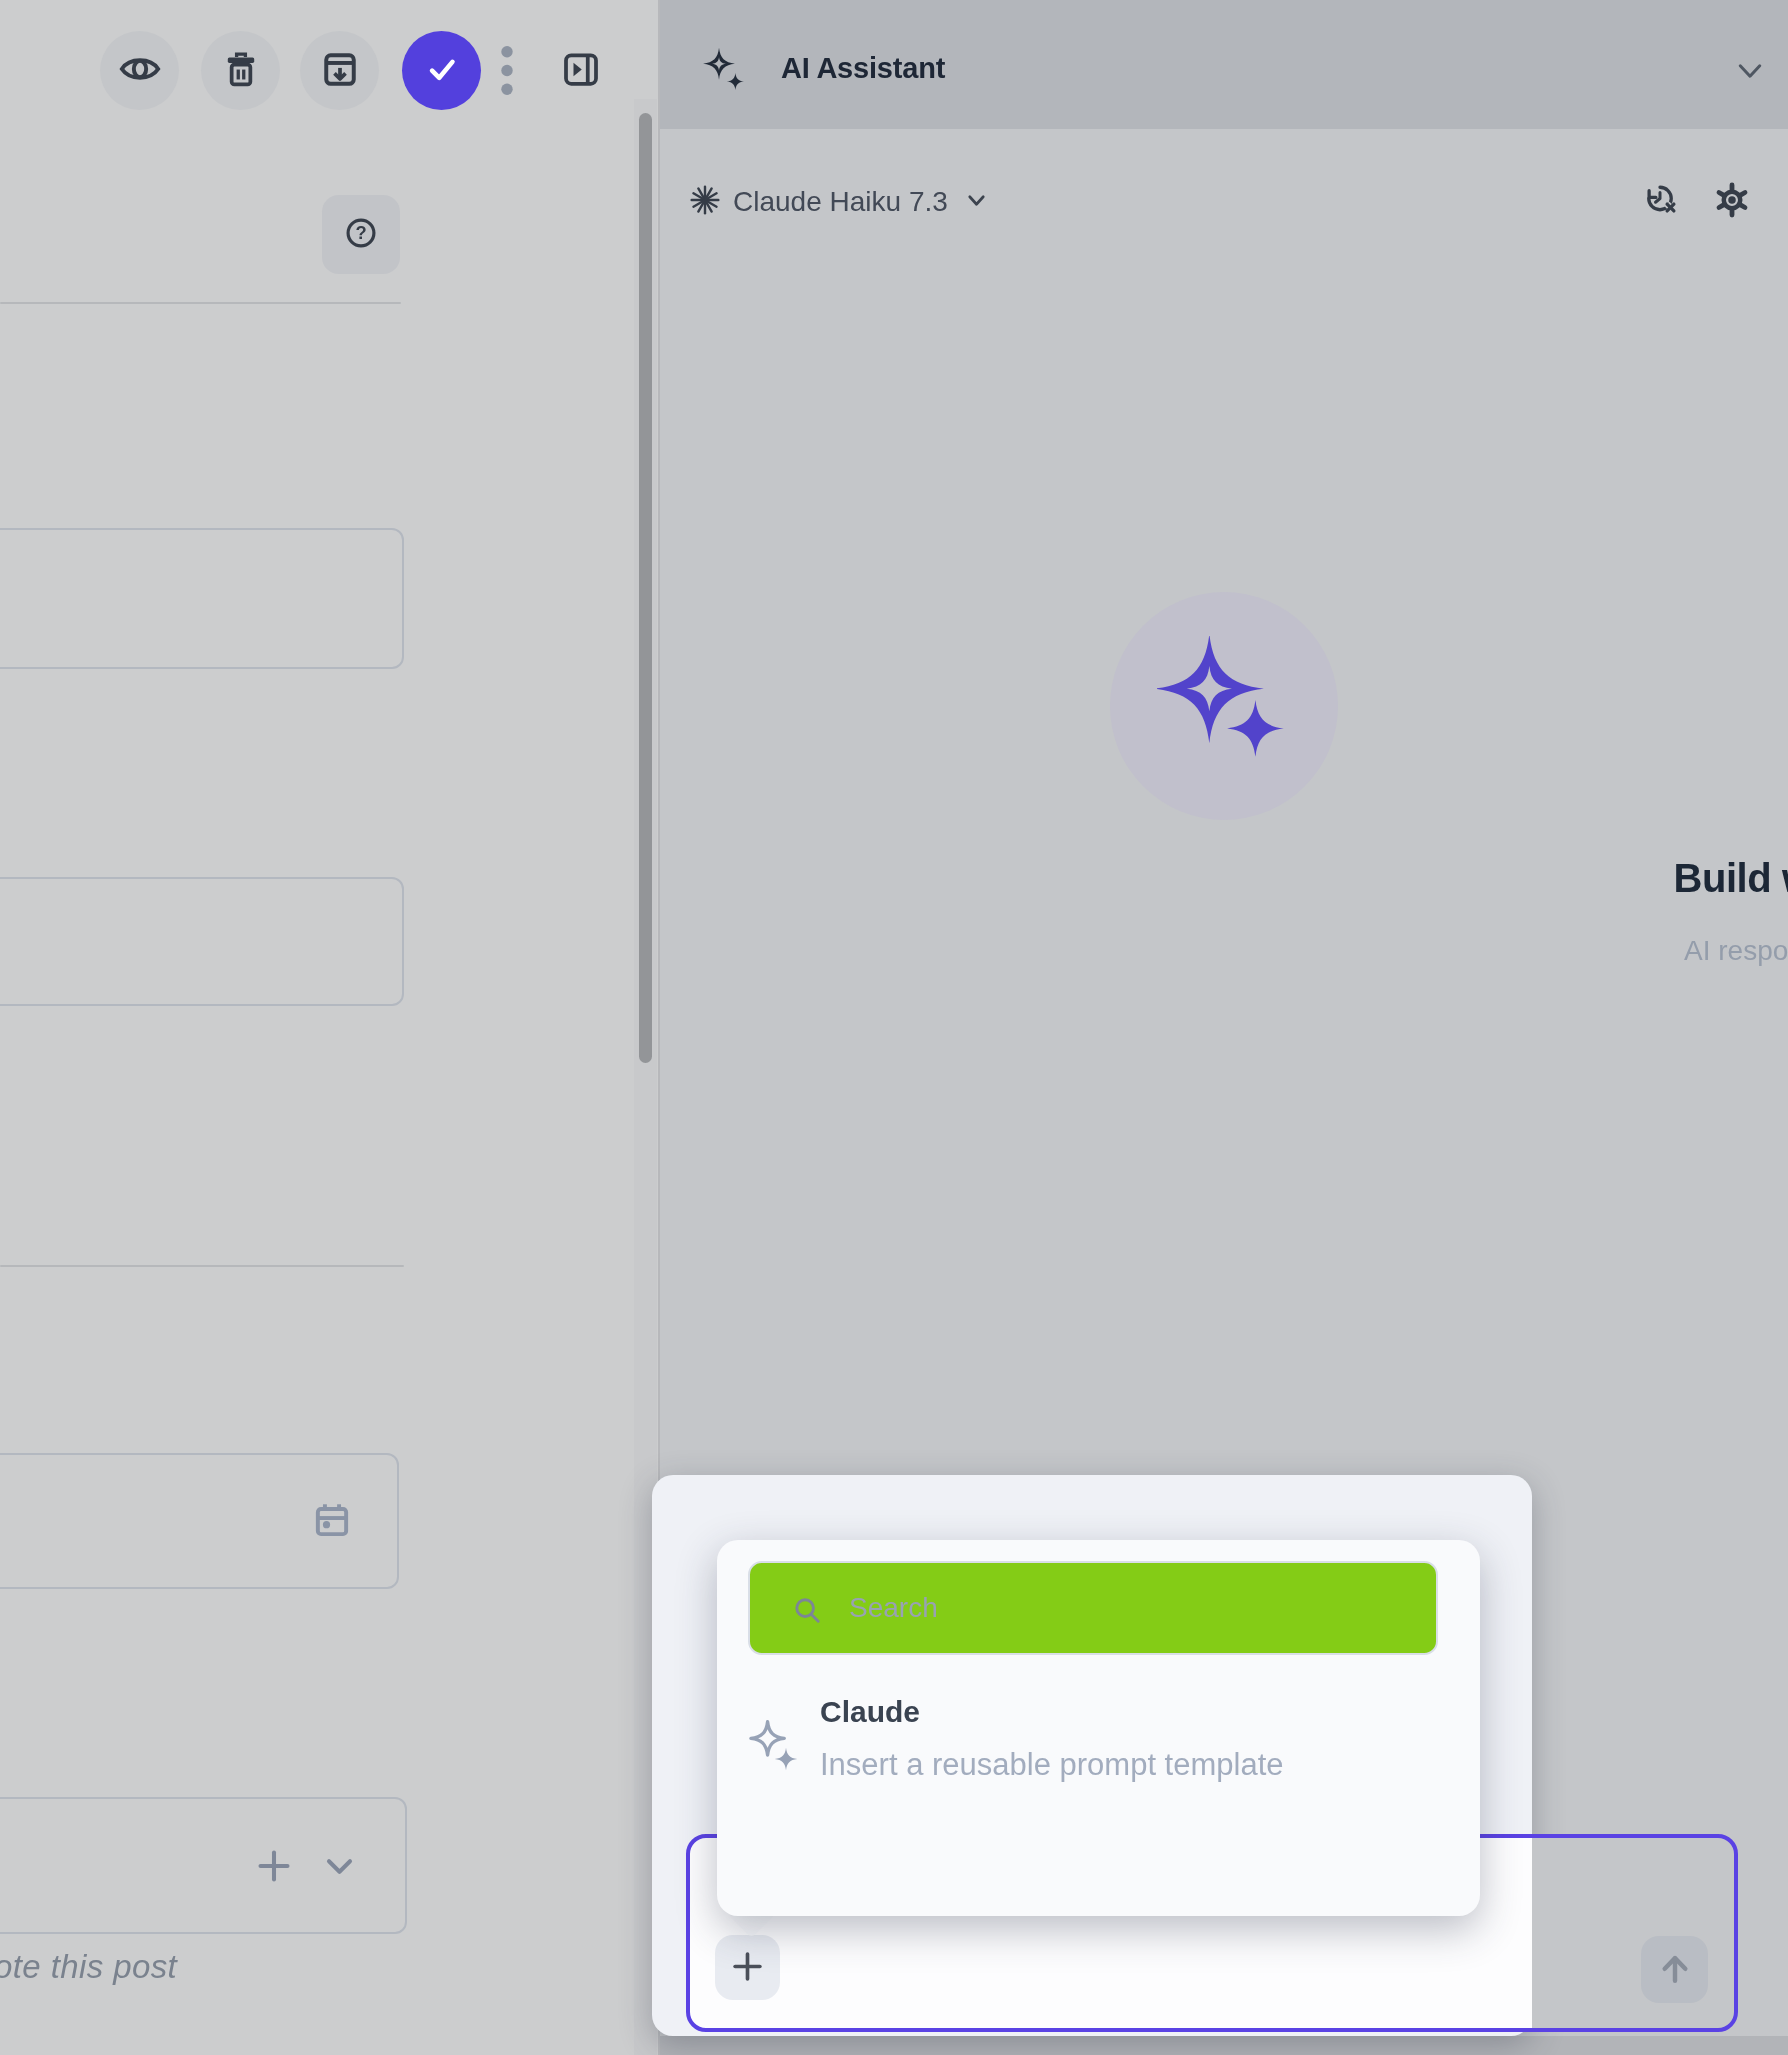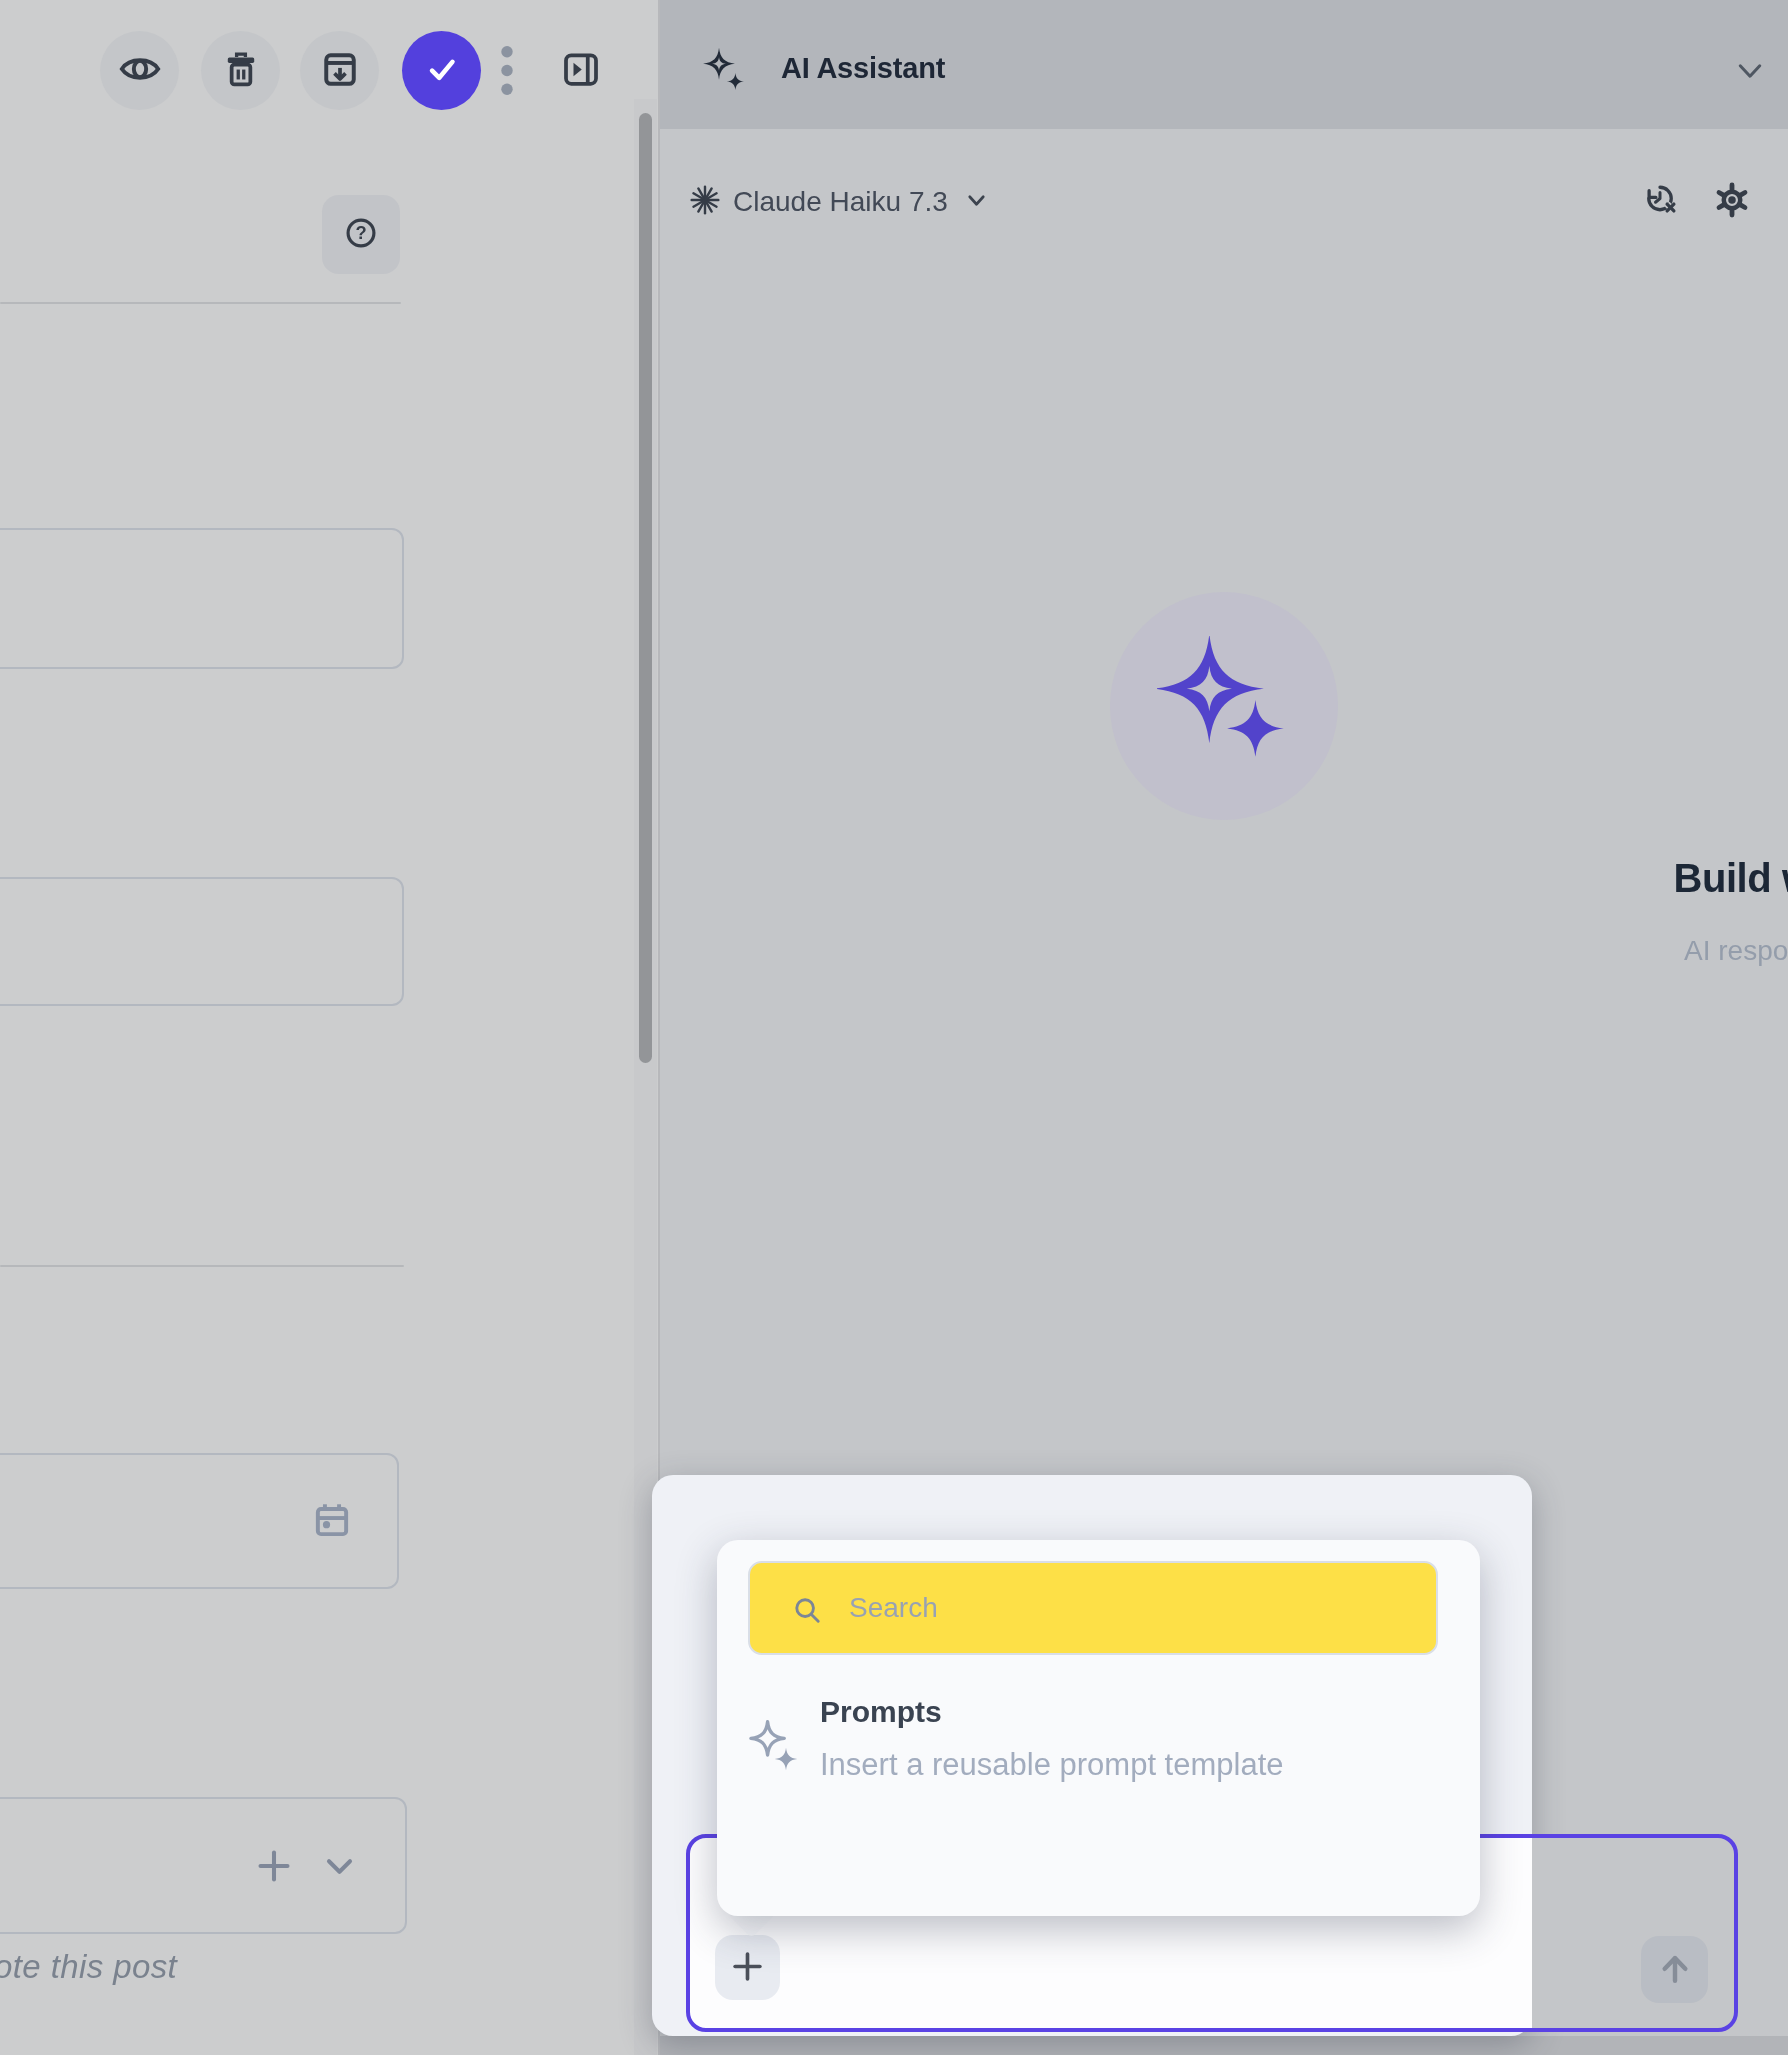--- a/index.html
+++ b/index.html
@@ -38,21 +38,21 @@
     box-sizing:border-box;background:linear-gradient(90deg,#fdfdfe 0px,#fdfdfe 842px,#c4c6c9 842px);z-index:20;}
   .plus-btn{left:715px;top:1935px;width:65px;height:65px;border-radius:18px;background:#e8ebf1;
     display:flex;align-items:center;justify-content:center;z-index:22;color:#4b505a;}
   .send-btn{left:1641px;top:1936px;width:67px;height:67px;border-radius:18px;background:#b9bdc4;
     display:flex;align-items:center;justify-content:center;z-index:22;color:#868d98;}
   .pop-caret{left:734px;top:1896px;width:35px;height:35px;background:#f9fafc;border-radius:6px;
     transform:rotate(45deg);z-index:29;}
   .popover{left:717px;top:1540px;width:763px;height:376px;border-radius:21px;background:#f9fafc;
     box-shadow:0 13.7px 40px rgba(40,48,70,.30);z-index:30;}
   .search-box{left:31px;top:21px;width:690px;height:94px;border:2.3px solid #d9dee7;border-radius:13.7px;
-    background:#fde047;box-sizing:border-box;}
+    background:#84cc16;box-sizing:border-box;}
   .search-input{position:absolute;left:0;top:0;width:100%;height:100%;border:none;outline:none;background:transparent;
     padding:0 23px 0 99px;font-family:inherit;font-size:28px;color:#2c3644;box-sizing:border-box;}
   .search-input::placeholder{color:#98a2b3;}
   .menu-item-title{font-size:30px;font-weight:600;color:#3a4351;}
   .menu-item-desc{font-size:31px;color:#a2acbe;}
   .menu-icon{color:#97a2b6;}
 </style>
 </head>
 <body>
 
@@ -299,20 +299,20 @@
       <input class="search-input" type="text" placeholder="Search" style="">
     </div>
 
     <div class="abs" style="left:0;top:144px;width:763px;height:122px;">
       <span class="abs menu-icon" style="left:30px;top:36px;">
         <svg width="52" height="52" viewBox="0 0 48 48" style="color:#97a2b6;">
           <path transform="translate(19 17) scale(0.55)" d="M0 -28 C2 -10 10 -2 28 0 C10 2 2 10 0 28 C-2 10 -10 2 -28 0 C-10 -2 -2 -10 0 -28 Z" fill="none" stroke="currentColor" stroke-width="5.6" stroke-linejoin="round"></path>
           <path transform="translate(36 36) scale(0.40)" d="M0 -26 C2 -9 9 -2 26 0 C9 2 2 9 0 26 C-2 9 -9 2 -26 0 C-9 -2 -2 -9 0 -26 Z" fill="currentColor"></path>
         </svg>
       </span>
-      <div class="abs menu-item-title" style="left:103px;top:11.4px;">Prompts</div>
+      <div class="abs menu-item-title" style="left:103px;top:11.4px;">Claude</div>
       <div class="abs menu-item-desc" style="left:103px;top:63px;">Insert a reusable prompt template</div>
     </div>
 
   </div>
 
 </div>
 
 
 </body></html>

